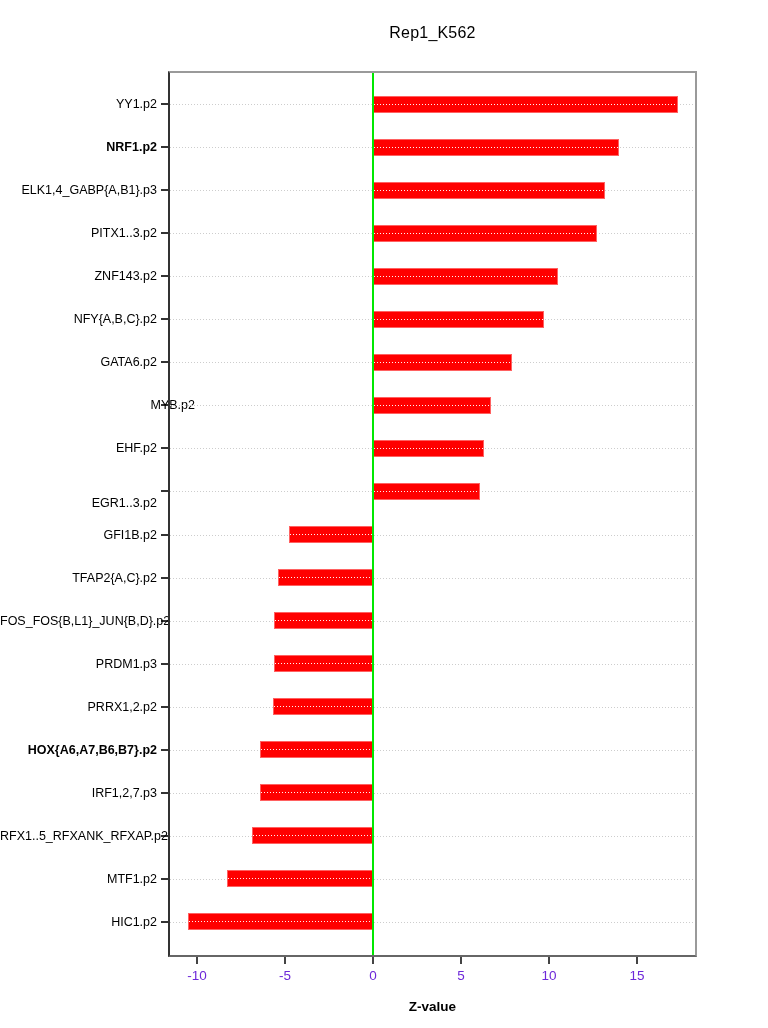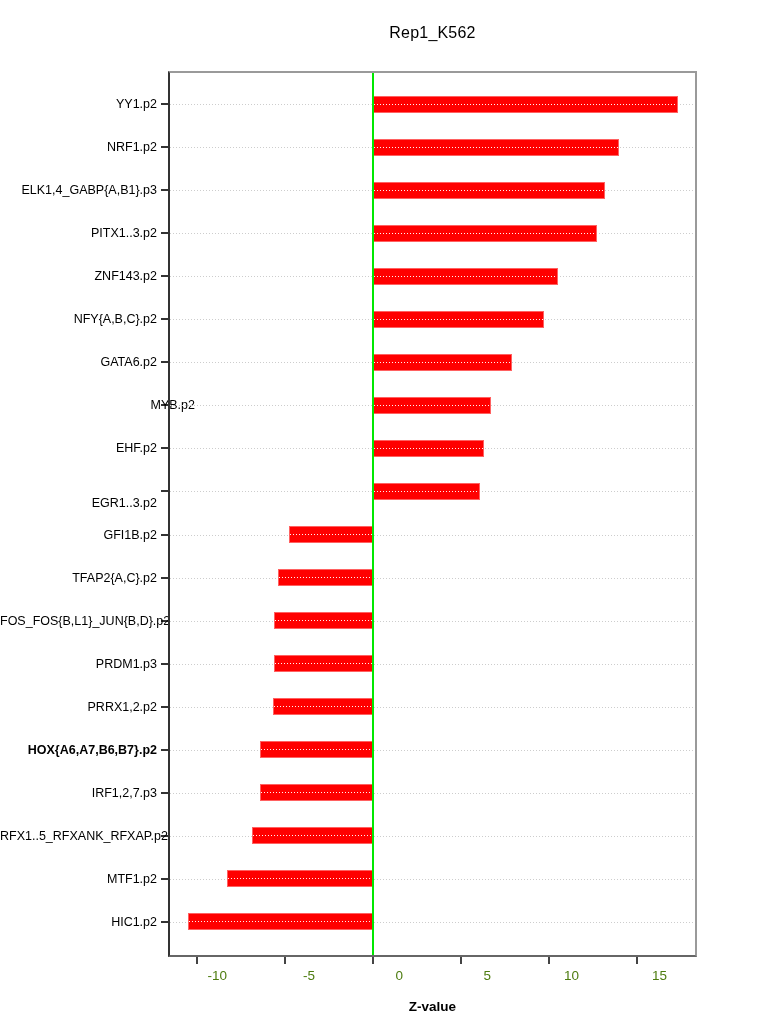--- a/index.html
+++ b/index.html
@@ -63,23 +63,23 @@
     position:absolute;width:8px;height:2px;
     left:161px;background:#333;
   }
   .x-tick{
     position:absolute;width:2px;height:7px;
     top:957px;background:#444;
   }
   .x-tick-label{
     position:absolute;
     top:968px;width:60px;
-    text-align:right;
+    text-align:center;
     font-size:13.5px;
-    color:#4d7c0f;
+    color:#6d28d9;
   }
   #xlabel{
     position:absolute;
     left:169px;top:999px;width:527px;
     text-align:center;
     font-size:13.5px;
     color:#000;
     font-weight:bold;
   }
 </style>
@@ -171,21 +171,21 @@
       <div class="bar" style="top: 841px; width: 184.8px; left: 19.2px; background: rgb(255, 0, 0);">
         <div class="bar-dash" style="background: repeating-linear-gradient(to right, rgba(255, 255, 255, 0.95) 0px, rgba(255, 255, 255, 0.95) 1px, transparent 1px, transparent 3px);"></div>
       </div>
     </div>
   <div id="frame"></div>
 
   <div id="ylabels">
       <div class="y-tick" style="top: 103px;"></div>
       <div class="y-label" style="top: 96px;">YY1.p2</div>
       <div class="y-tick" style="top: 146px;"></div>
-      <div class="y-label" style="top: 139px;">NRF1.p2</div>
+      <div class="y-label" style="top: 139px; font-weight: bold;">NRF1.p2</div>
       <div class="y-tick" style="top: 189px;"></div>
       <div class="y-label" style="top: 182px;">ELK1,4_GABP{A,B1}.p3</div>
       <div class="y-tick" style="top: 232px;"></div>
       <div class="y-label" style="top: 225px;">PITX1..3.p2</div>
       <div class="y-tick" style="top: 275px;"></div>
       <div class="y-label" style="top: 268px;">ZNF143.p2</div>
       <div class="y-tick" style="top: 318px;"></div>
       <div class="y-label" style="top: 311px;">NFY{A,B,C}.p2</div>
       <div class="y-tick" style="top: 361px;"></div>
       <div class="y-label" style="top: 354px;">GATA6.p2</div>

